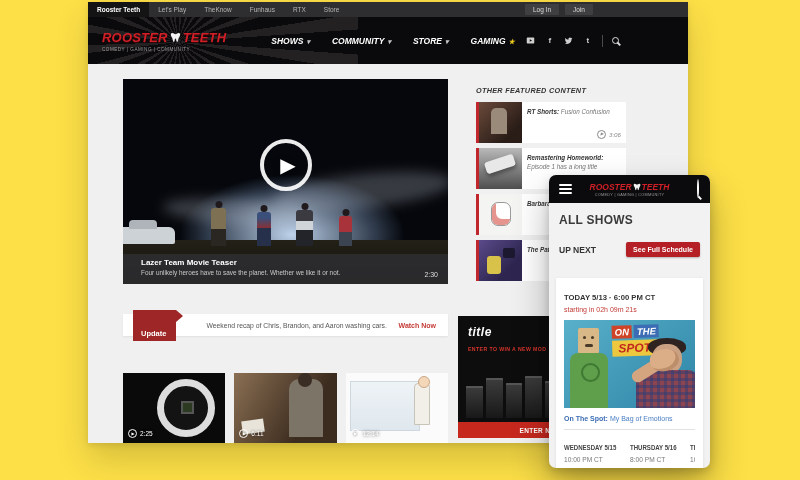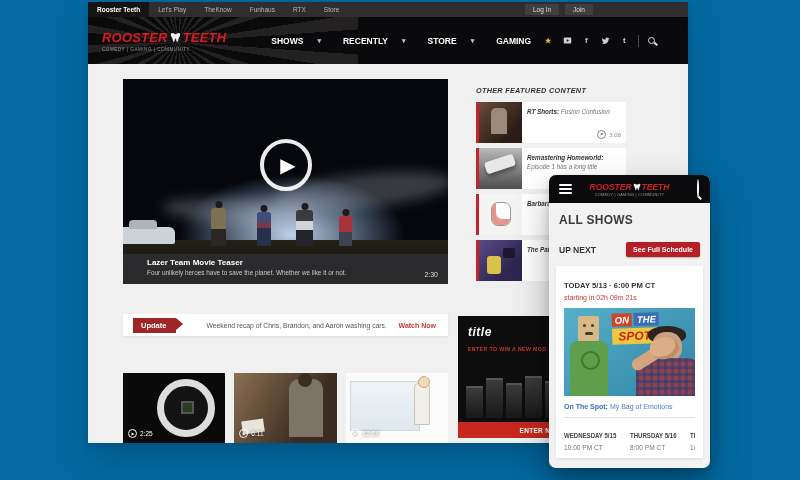--- a/index.html
+++ b/index.html
@@ -1,17 +1,17 @@
 <!DOCTYPE html>
 <html><head>
 <meta charset="utf-8">
 <style>
   html,body{margin:0;padding:0;background:#fff;}
   *{box-sizing:border-box;}
-  .stage{position:relative;width:800px;height:480px;overflow:hidden;background:#0369a1;
+  .stage{position:relative;width:800px;height:480px;overflow:hidden;background:#fde047;
          font-family:"Liberation Sans",sans-serif;}
 
   
   .desktop-card{position:absolute;left:88px;top:2px;width:600px;height:441px;background:#f1f0f0;
     box-shadow:0 16px 32px rgba(0,0,0,.16),0 2px 6px rgba(0,0,0,.10);}
 
   .utilbar{display:flex;align-items:stretch;height:15px;background:#2e2e30;color:#b5b5b5;font-size:6.5px;}
   .utilbar .tab{display:flex;align-items:center;padding:0 9px;cursor:pointer;}
   .utilbar .tab.active{background:#141414;color:#fff;font-weight:bold;}
   .utilbar .spacer{flex:1;}
@@ -20,21 +20,21 @@
 
   .dheader{position:relative;height:47px;background:#0a0a0c;display:flex;align-items:center;overflow:hidden;}
   .burst{position:absolute;left:-50px;top:-70px;width:320px;height:200px;pointer-events:none;
     background:repeating-conic-gradient(from -10deg at 140px 95px,rgba(95,85,85,.30) 0deg 5deg,transparent 5deg 13deg);}
   .logo{position:relative;margin-left:14px;}
   .logo-line{display:flex;align-items:center;gap:2px;font-weight:bold;font-style:italic;
     font-size:13px;color:#d01f27;letter-spacing:.2px;text-shadow:0 1px 0 #3a0507;}
   .tooth-icon svg{width:11px;height:11px;display:block;}
   .logo-tagline{font-size:4.6px;color:#9a9a9a;margin-top:2px;letter-spacing:.5px;}
   .dnav{display:flex;margin-left:34px;align-items:center;color:#fff;font-weight:bold;font-size:8.5px;position:relative;}
-  .nav-item{display:flex;gap:14px;padding:0 11px;align-items:center;cursor:pointer;}
+  .nav-item{display:flex;gap:3px;padding:0 11px;align-items:flex-end;cursor:pointer;font-style:italic;}
   .chev{font-size:7px;color:#c5c5c5;}
   .star{color:#e8c61e;font-size:7px;}
   .dsocial{margin-left:auto;margin-right:78px;display:flex;align-items:center;gap:9px;color:#cfcfcf;position:relative;}
   .soc{width:10px;height:10px;display:flex;align-items:center;justify-content:center;font-size:8px;font-weight:bold;color:#cfcfcf;}
   .soc svg{width:9px;height:9px;display:block;fill:#cfcfcf;}
   .divider-v{width:1px;height:12px;background:#4a4a4a;}
   .search-glass{width:7px;height:7px;border:1.5px solid #dcdcdc;border-radius:50%;position:relative;}
   .search-glass::after{content:"";position:absolute;width:4px;height:1.5px;background:#dcdcdc;
     transform:rotate(45deg);right:-3.5px;bottom:-1px;}
 
@@ -54,30 +54,30 @@
     width:7px;height:7px;border-radius:50%;background:#201a1d;}
   .fg1{left:88px;width:15px;height:38px;background:linear-gradient(#7d7053 55%,#2a2622 55%);}
   .fg2{left:134px;width:14px;height:34px;background:linear-gradient(#3a4f7a 18%,#8a2f33 48%,#27304a 48%);}
   .fg3{left:173px;width:17px;height:36px;background:linear-gradient(#3a3a40 30%,#cfd4d8 30%,#cfd4d8 55%,#23242a 55%);}
   .fg4{left:216px;width:13px;height:30px;background:linear-gradient(#a8333a 55%,#3c4452 55%);}
   .play-overlay{position:absolute;left:50%;top:42%;transform:translate(-50%,-50%);
     width:52px;height:52px;border:4px solid rgba(255,255,255,.92);border-radius:50%;
     display:flex;align-items:center;justify-content:center;color:#fff;font-size:20px;padding-left:5px;
     text-shadow:0 0 6px rgba(0,0,0,.4);}
   .hero-caption{position:absolute;left:0;right:0;bottom:0;height:30px;background:rgba(44,44,46,.93);
-    color:#fff;padding:4px 24px;}
+    color:#fff;padding:4px 18px;}
   .hero-title{font-size:8px;font-weight:bold;}
   .hero-desc{font-size:6.4px;color:#c9c9c9;margin-top:2px;}
   .hero-duration{position:absolute;right:10px;bottom:6px;font-size:7px;color:#ddd;}
 
   
   .update-bar{position:absolute;left:35px;top:312px;width:325px;height:22px;background:#fff;
     display:flex;align-items:center;box-shadow:0 1px 2px rgba(0,0,0,.07);}
   .ribbon{position:relative;margin-left:10px;background:#9e2626;color:#fff;font-size:7.5px;font-weight:bold;
-    padding:3px 10px 3px 8px;}
+    padding:19px 10px 3px 8px;}
   .ribbon::after{content:"";position:absolute;right:-7px;top:0;border-top:6.8px solid transparent;
     border-bottom:6.8px solid transparent;border-left:7px solid #9e2626;}
   .update-text{font-size:6.8px;color:#555;margin-left:30px;}
   .watch-now{margin-left:auto;margin-right:12px;font-size:7px;font-weight:bold;color:#c33b36;cursor:pointer;}
 
   
   .recent-head{position:absolute;left:35px;top:347px;width:325px;display:flex;align-items:flex-end;}
   .recent-title{display:inline-block;font-size:12.5px;font-weight:bold;color:#3a3a3a;letter-spacing:.2px;
     transform:scaleX(.92);transform-origin:left;}
   .see-more{margin-left:auto;font-size:6.8px;color:#4a7fc4;cursor:pointer;}
@@ -143,21 +143,21 @@
   .mlogo{position:absolute;left:50%;transform:translateX(-50%);text-align:center;}
   .mlogo-line{display:flex;align-items:center;justify-content:center;gap:1px;font-weight:bold;font-style:italic;
     font-size:8.5px;color:#d01f27;}
   .mlogo-line .tooth-icon svg{width:8px;height:8px;}
   .mlogo-tagline{font-size:3.8px;color:#9a9a9a;margin-top:1px;letter-spacing:.3px;}
   .msearch{margin-left:auto;margin-right:11px;cursor:pointer;}
   .msearch .search-glass{border-color:#fff;}
   .msearch .search-glass::after{background:#fff;}
   .mtitle{display:inline-block;font-size:13px;font-weight:bold;color:#3a3a3a;margin:9px 10px 0;letter-spacing:.3px;
     transform:scaleX(.92);transform-origin:left;}
-  .upnext-row{display:flex;align-items:center;margin:14px 10px 9px;justify-content:space-between;}
+  .upnext-row{display:flex;align-items:center;margin:14px 10px 21px;justify-content:space-between;}
   .upnext-label{display:inline-block;font-size:9px;font-weight:bold;color:#333;transform:scaleX(.95);transform-origin:left;}
   .sched-btn{margin-left:auto;background:#b42025;color:#fff;font-size:7px;font-weight:bold;padding:4px 7px;
     border-radius:2px;cursor:pointer;box-shadow:0 1px 2px rgba(0,0,0,.25);}
   .mcard{background:#fff;margin:0 7px;padding:8px 8px 7px;box-shadow:0 1px 3px rgba(0,0,0,.10);}
   .mdatetime{display:inline-block;font-size:8px;font-weight:bold;color:#333;transform:scaleX(.96);transform-origin:left;}
   .mcountdown{font-size:7px;color:#c33b36;margin-top:2px;}
   .mart{margin-top:7px;height:88px;position:relative;overflow:hidden;background:linear-gradient(140deg,#58b0ca,#2e84a6);cursor:pointer;}
   .bag{position:absolute;left:14px;top:8px;width:21px;height:27px;background:#dab畅;background:#d8b887;border-radius:2px;
     box-shadow:inset 0 -2px 0 rgba(0,0,0,.12);}
   .bag::before{content:"";position:absolute;left:5px;top:8px;width:3px;height:3px;border-radius:50%;background:#4a3a2a;
@@ -221,21 +221,21 @@
           <span>TEETH</span>
         </div>
         <div class="logo-tagline">COMEDY | GAMING | COMMUNITY</div>
       </div>
       <div class="dnav">
         <div class="nav-item">
           <span>SHOWS</span>
           <span class="chev">▾</span>
         </div>
         <div class="nav-item">
-          <span>RECENTLY</span>
+          <span>COMMUNITY</span>
           <span class="chev">▾</span>
         </div>
         <div class="nav-item">
           <span>STORE</span>
           <span class="chev">▾</span>
         </div>
         <div class="nav-item">
           <span>GAMING</span>
           <span class="star">★</span>
         </div>

